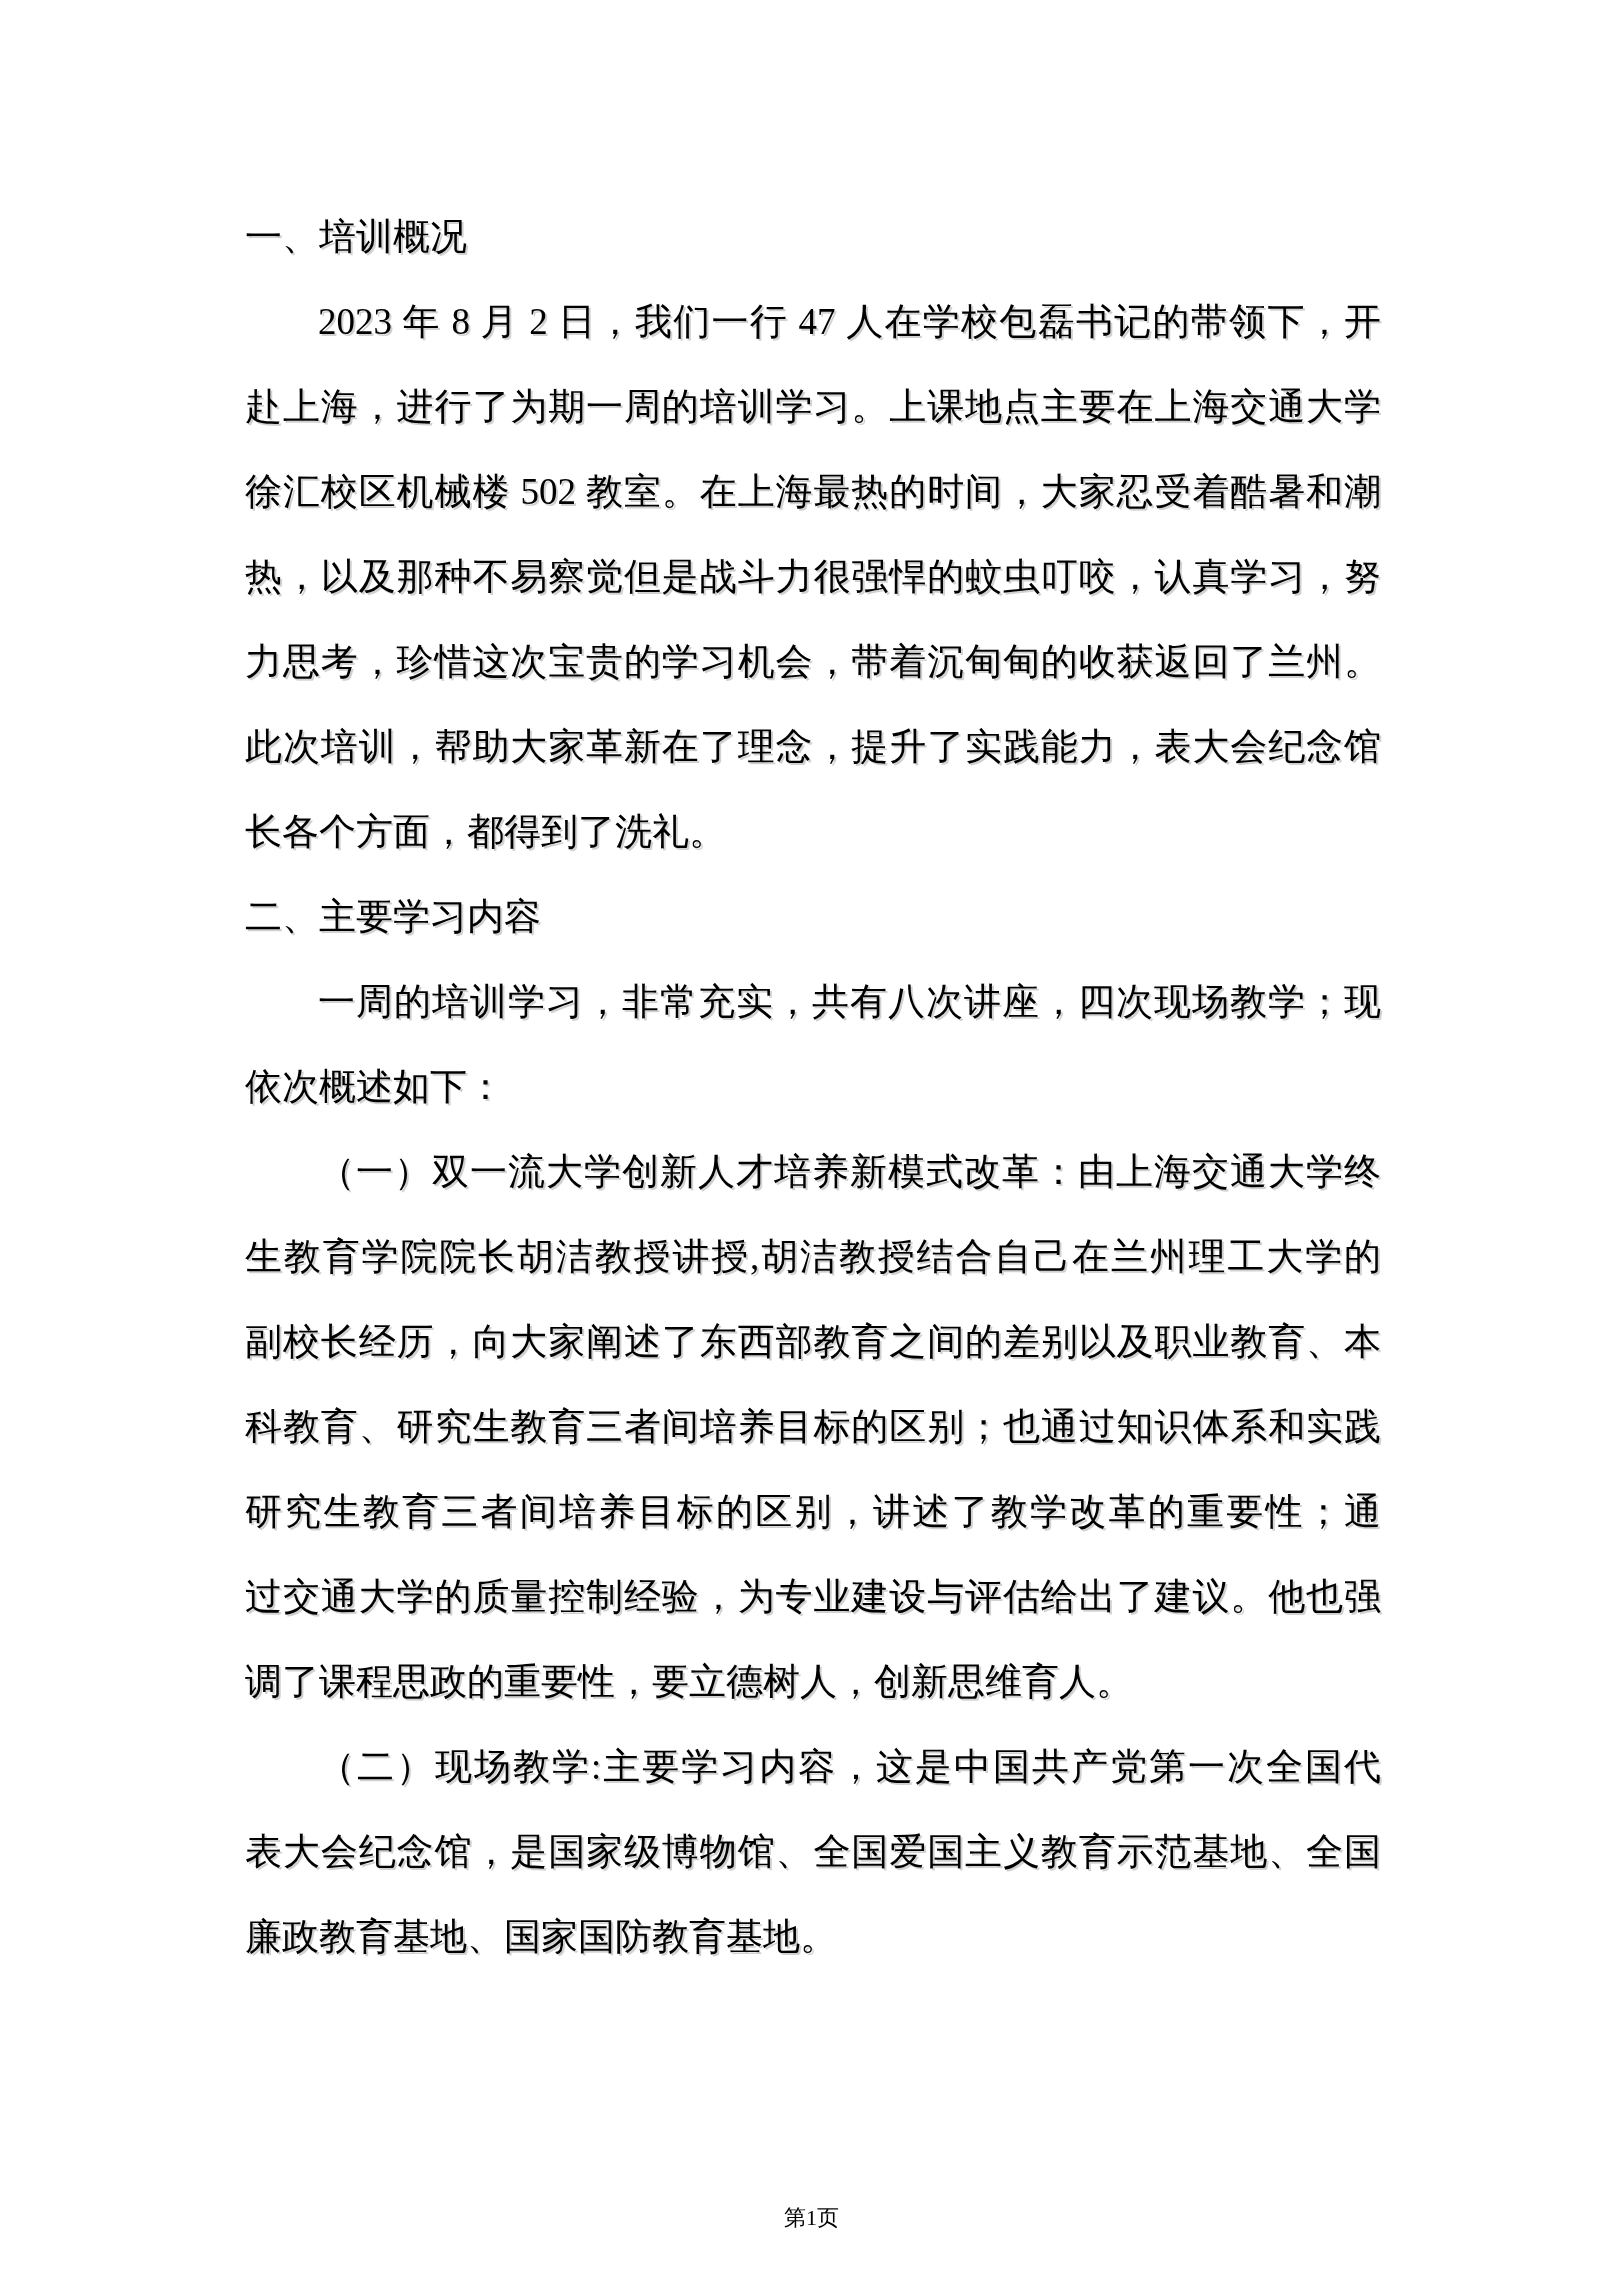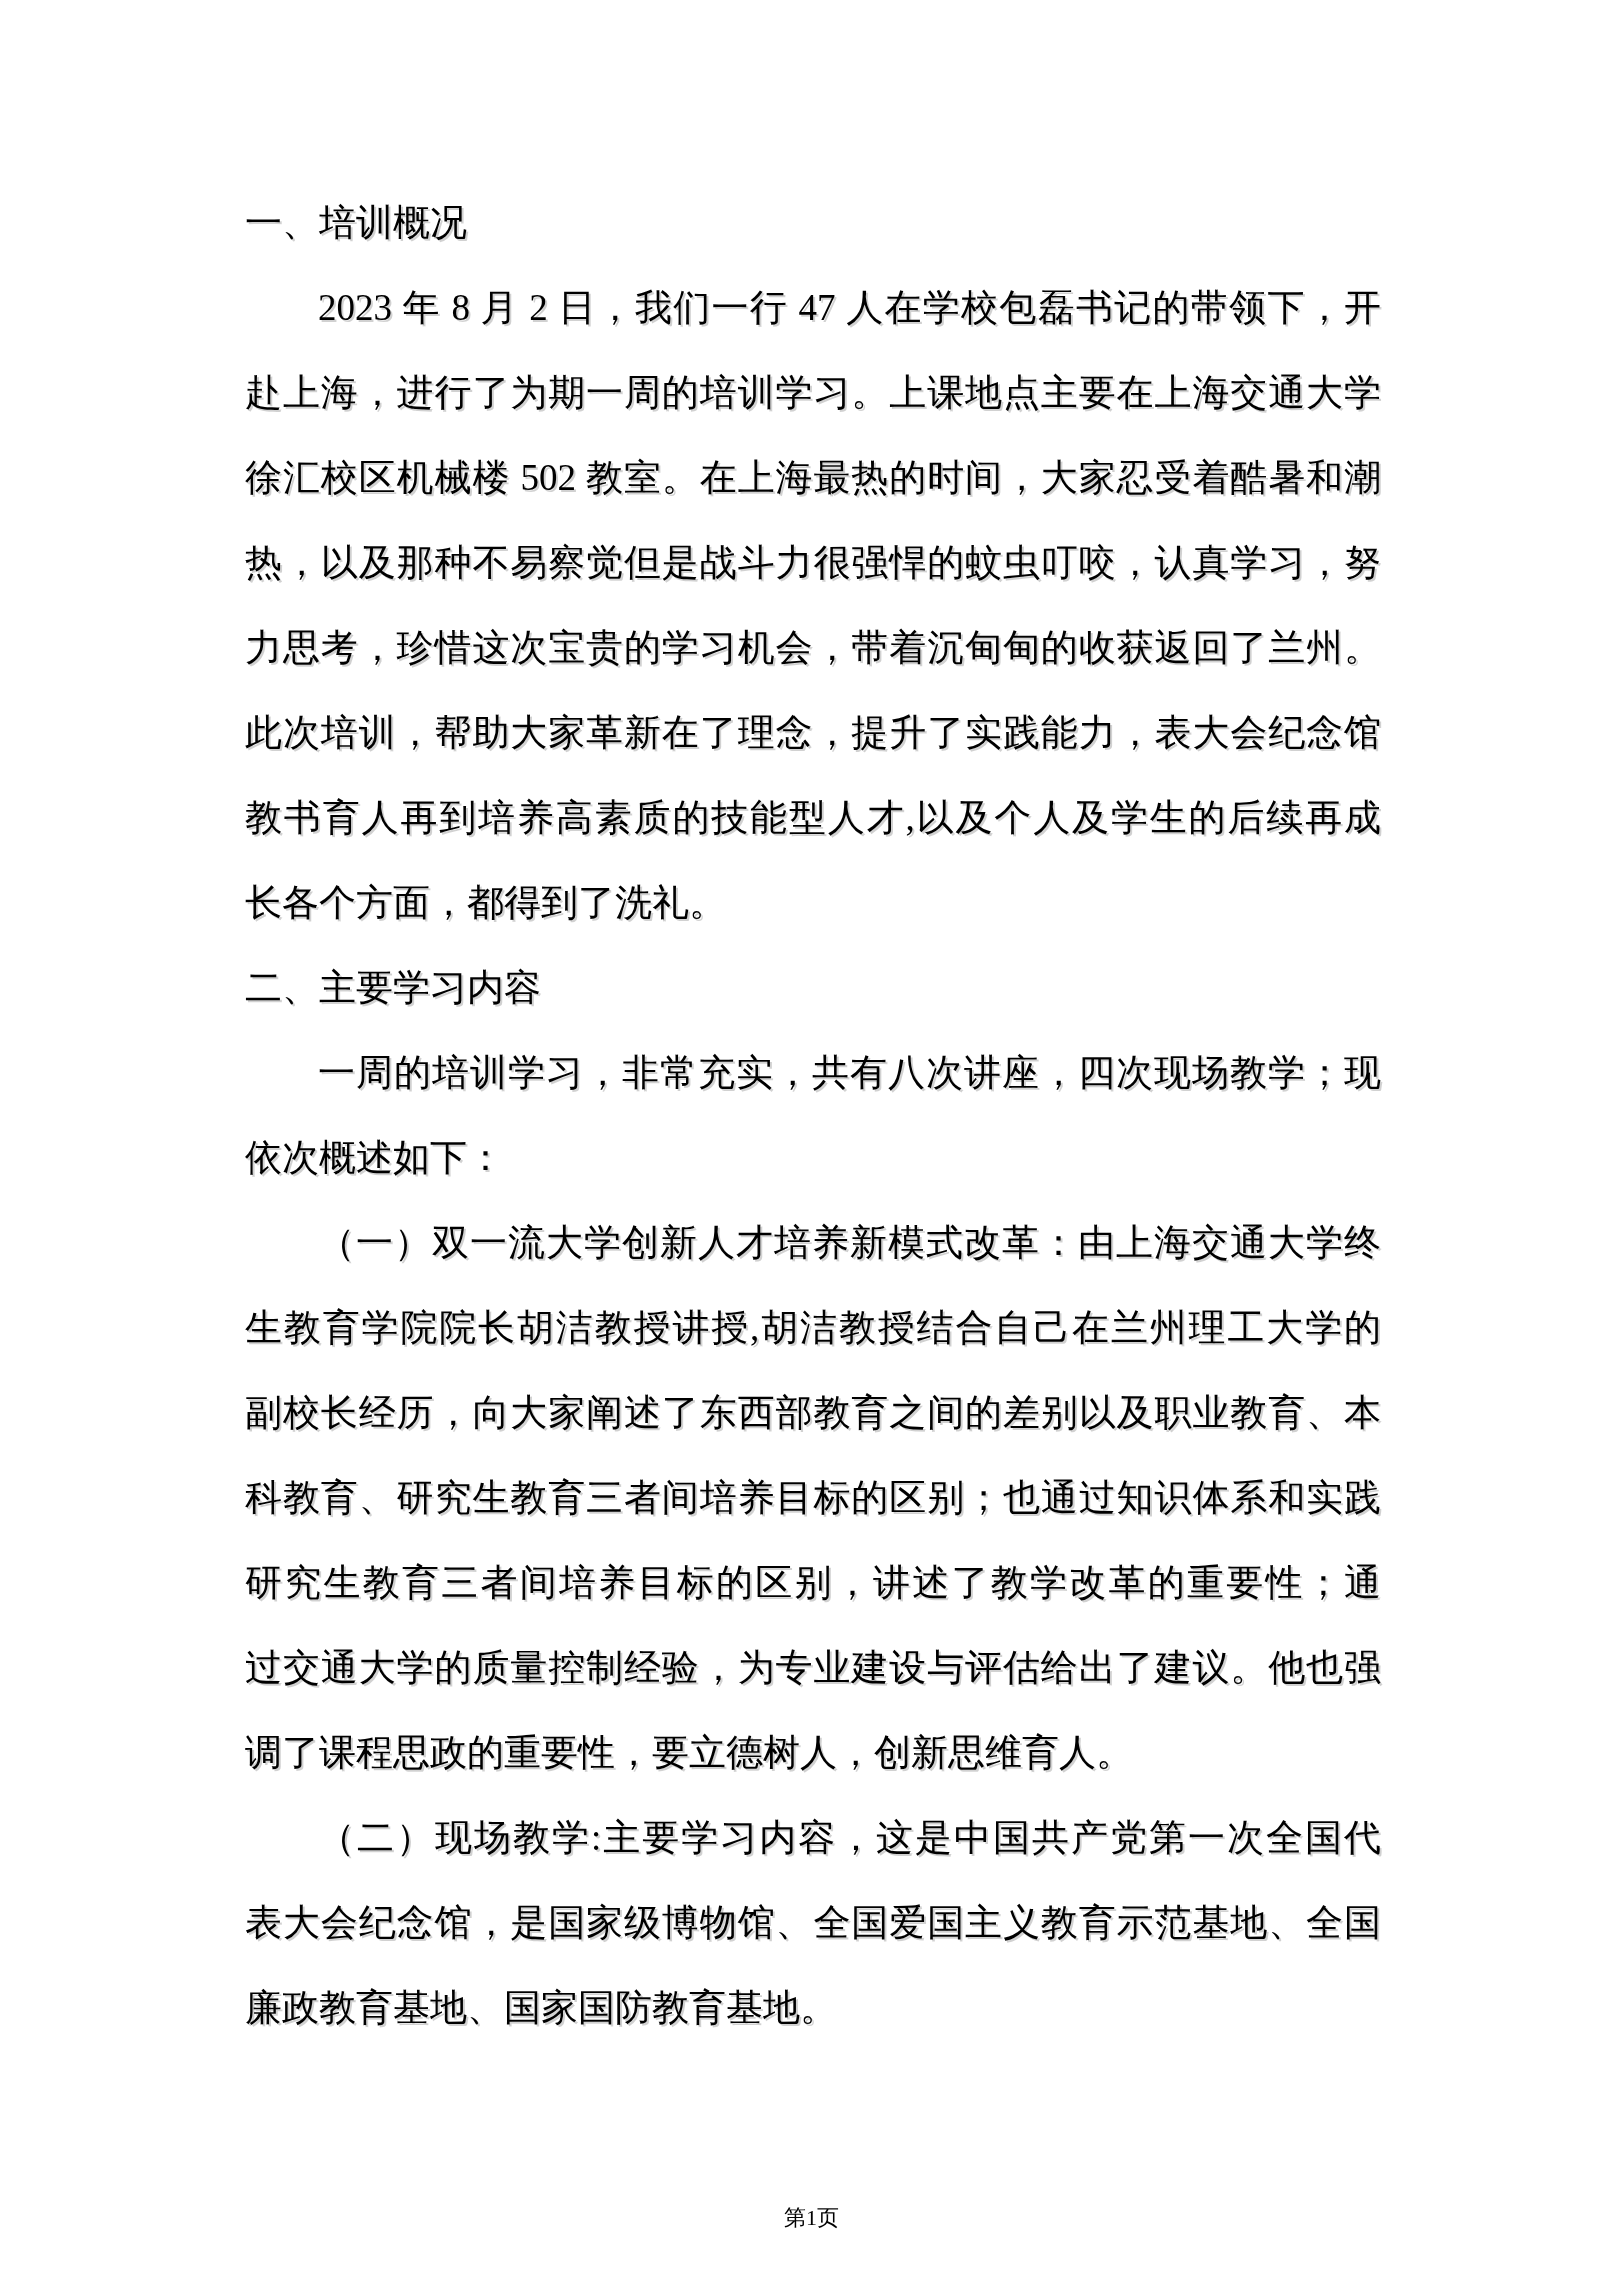--- a/index.html
+++ b/index.html
@@ -12,21 +12,21 @@
     width: 1623px;
     height: 2295px;
     background: #ffffff;
     overflow: hidden;
     font-family: "Liberation Serif", "DejaVu Serif", serif;
     color: #000000;
   }
   .content {
     position: absolute;
     left: 245px;
-    top: 180px;
+    top: 194px;
     width: 1136px;
   }
   .line {
     height: 85px;
     line-height: 85px;
     font-size: 37px;
     color: #000000;
     text-shadow: 2px 2px 0 rgba(0,0,0,0.18);
     white-space: normal;
     word-break: break-all;
@@ -63,21 +63,20 @@
   <div class="content">
 
     <div class="line heading">一、培训概况</div>
 
     <div class="line justify indent">2023 年 8 月 2 日，我们一行 47 人在学校包磊书记的带领下，开</div>
     <div class="line justify">赴上海，进行了为期一周的培训学习。上课地点主要在上海交通大学</div>
     <div class="line justify">徐汇校区机械楼 502 教室。在上海最热的时间，大家忍受着酷暑和潮</div>
     <div class="line justify">热，以及那种不易察觉但是战斗力很强悍的蚊虫叮咬，认真学习，努</div>
     <div class="line justify">力思考，珍惜这次宝贵的学习机会，带着沉甸甸的收获返回了兰州。</div>
     <div class="line justify">此次培训，帮助大家革新在了理念，提升了实践能力，表大会纪念馆</div>
-    <div class="line justify">教书育人再到培养高素质的技能型人才,以及个人及学生的后续再成</div>
     <div class="line plain">长各个方面，都得到了洗礼。</div>
 
     <div class="line heading">二、主要学习内容</div>
 
     <div class="line justify indent">一周的培训学习，非常充实，共有八次讲座，四次现场教学；现</div>
     <div class="line plain">依次概述如下：</div>
 
     <div class="line justify indent">（一）双一流大学创新人才培养新模式改革：由上海交通大学终</div>
     <div class="line justify">生教育学院院长胡洁教授讲授,胡洁教授结合自己在兰州理工大学的</div>
     <div class="line justify">副校长经历，向大家阐述了东西部教育之间的差别以及职业教育、本</div>

